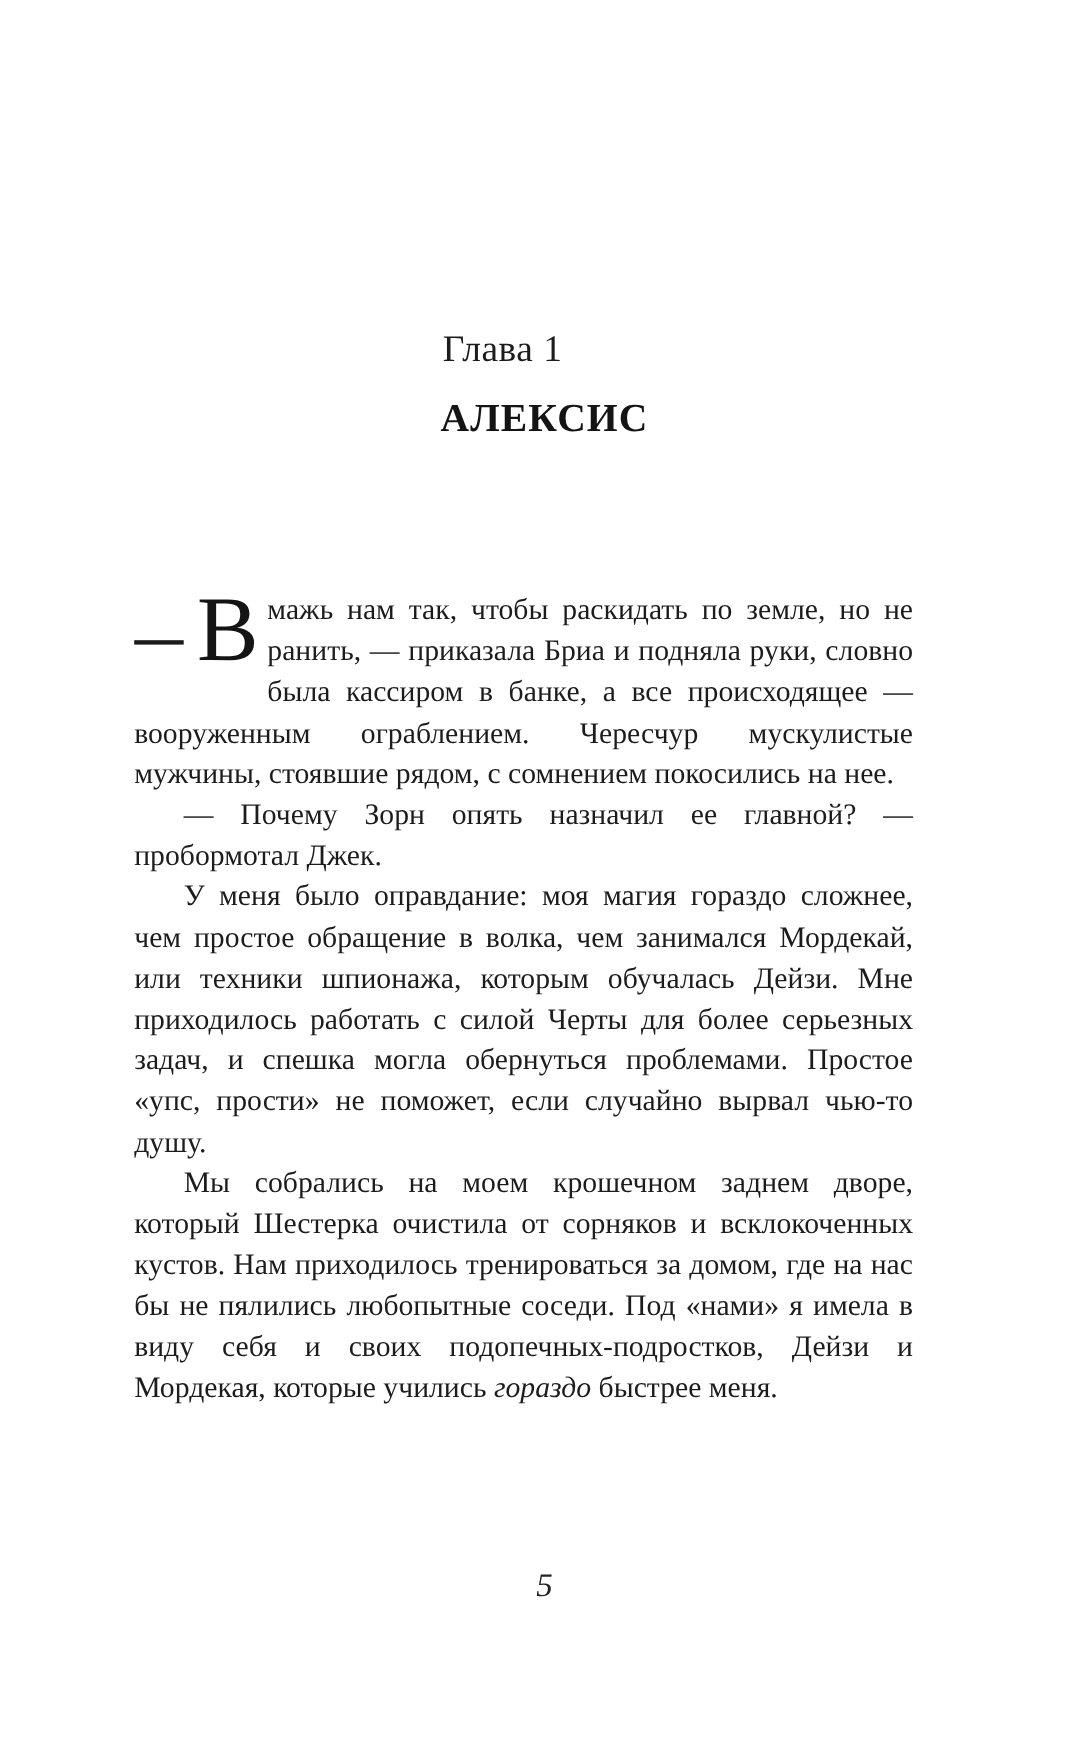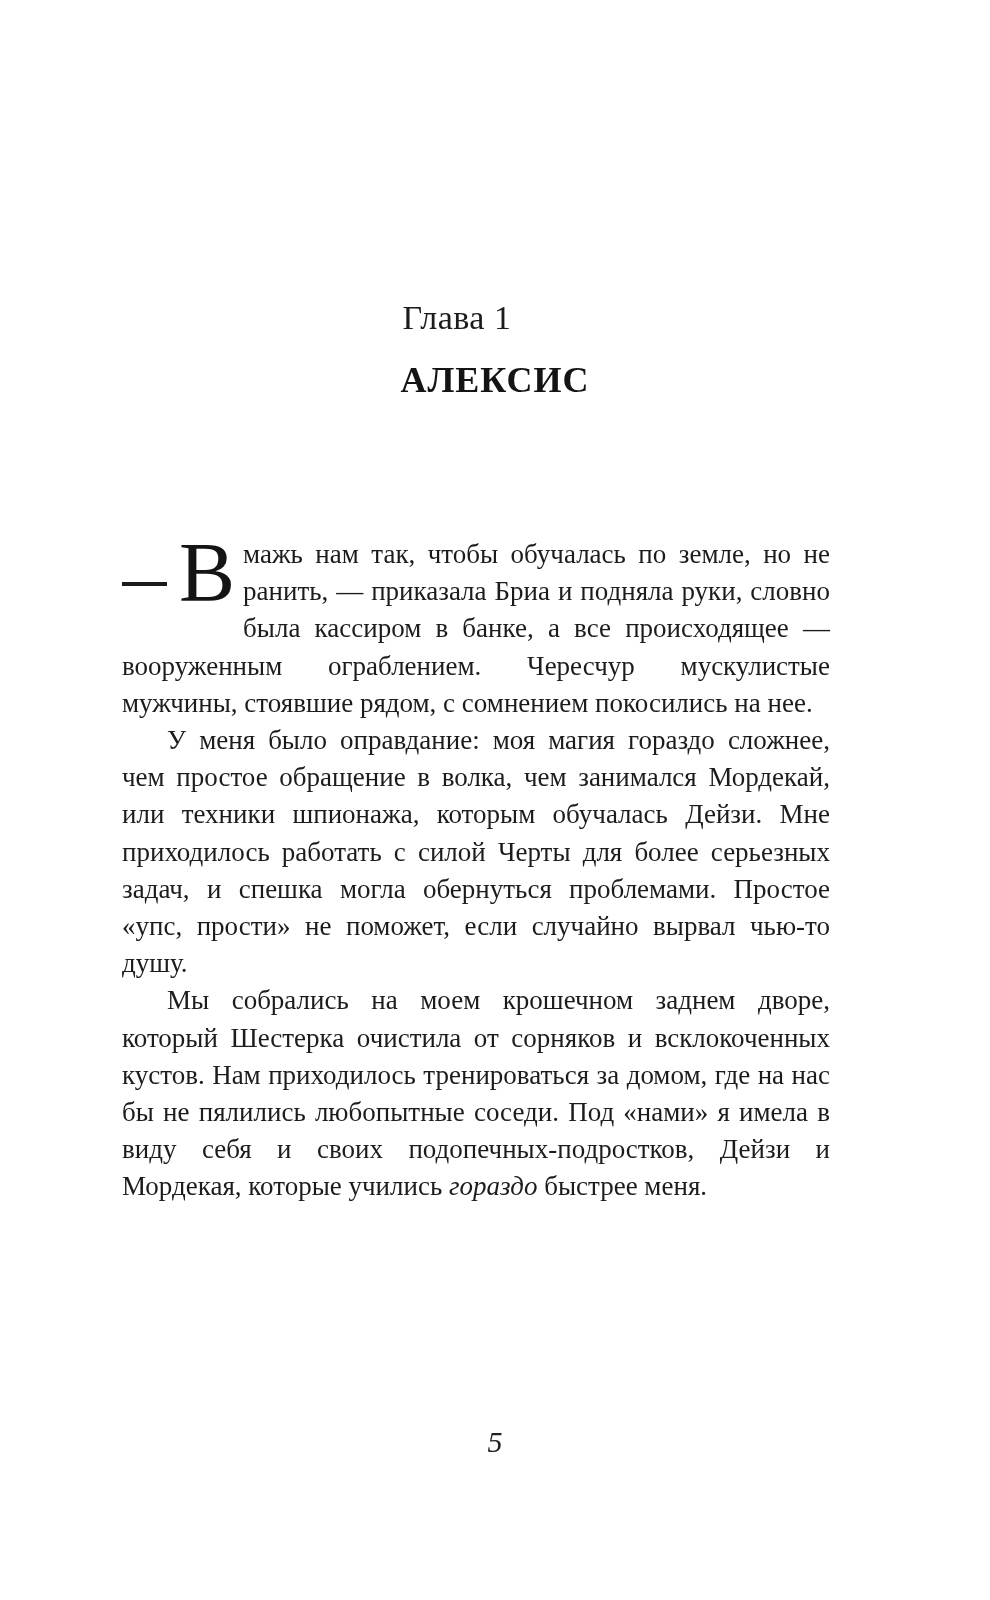--- a/index.html
+++ b/index.html
@@ -97,19 +97,20 @@
 <body>
 
 <div class="chapter-label">Глава 1</div>
 <div class="chapter-title">АЛЕКСИС</div>
 
 <div class="body-text">
   <p class="first">
     <span class="drop">
       <span class="drop-dash"></span>
       <span class="drop-letter">В</span>
-    </span><span>мажь нам так, чтобы обучалась по земле, но не ранить, — приказала Бриа и подняла руки, словно была кассиром в банке, а все происходящее — вооруженным ограблением. Чересчур мускулистые мужчины, стоявшие рядом, с сомнением покосились на нее.</span>
+    </span><span>мажь нам так, чтобы раскидать по земле, но не ранить, — приказала Бриа и подняла руки, словно была кассиром в банке, а все происходящее — вооруженным ограблением. Чересчур мускулистые мужчины, стоявшие рядом, с сомнением покосились на нее.</span>
   </p>
+  <p><span>— Почему Зорн опять назначил ее главной? — пробормотал Джек.</span></p>
   <p><span>У меня было оправдание: моя магия гораздо сложнее, чем простое обращение в волка, чем занимался Мордекай, или техники шпионажа, которым обучалась Дейзи. Мне приходилось работать с силой Черты для более серьезных задач, и спешка могла обернуться проблемами. Простое «упс, прости» не поможет, если случайно вырвал чью-то душу.</span></p>
   <p><span>Мы собрались на моем крошечном заднем дворе, который Шестерка очистила от сорняков и всклокоченных кустов. Нам приходилось тренироваться за домом, где на нас бы не пялились любопытные соседи. Под «нами» я имела в виду себя и своих подопечных-подростков, Дейзи и Мордекая, которые учились</span> <em>гораздо</em> <span>быстрее меня.</span></p>
 </div>
 
 <div class="page-number">5</div>
 
 </body></html>

